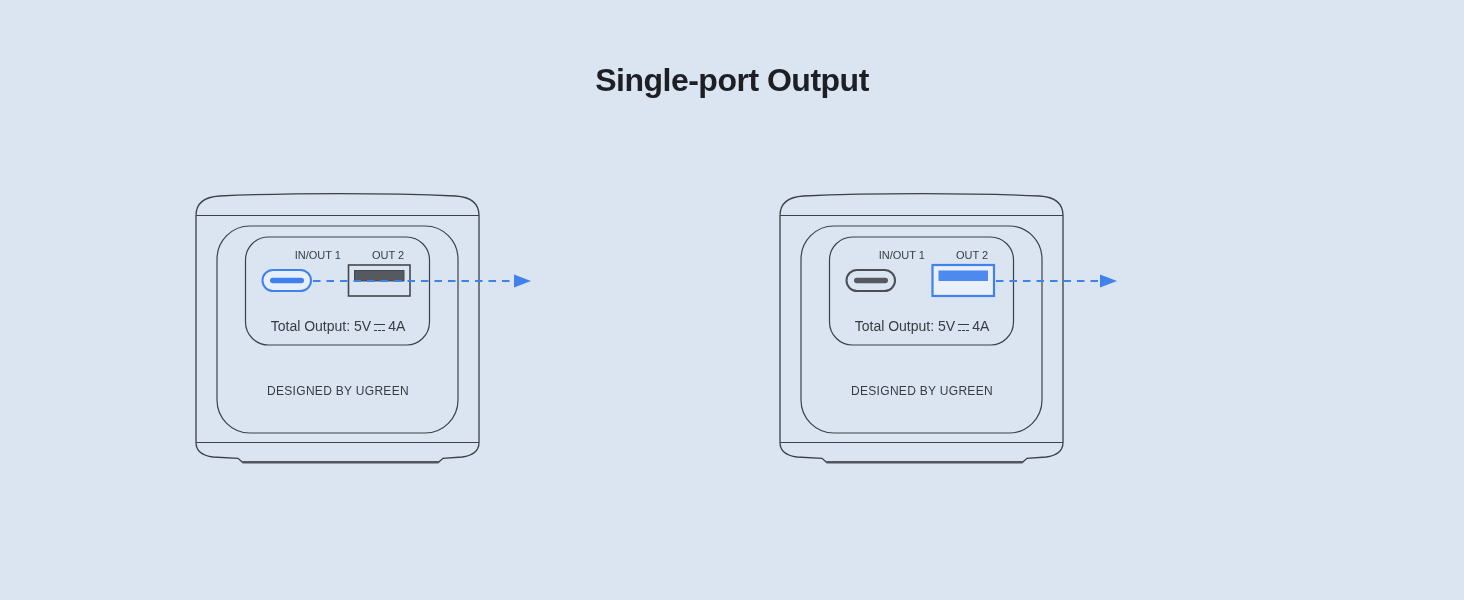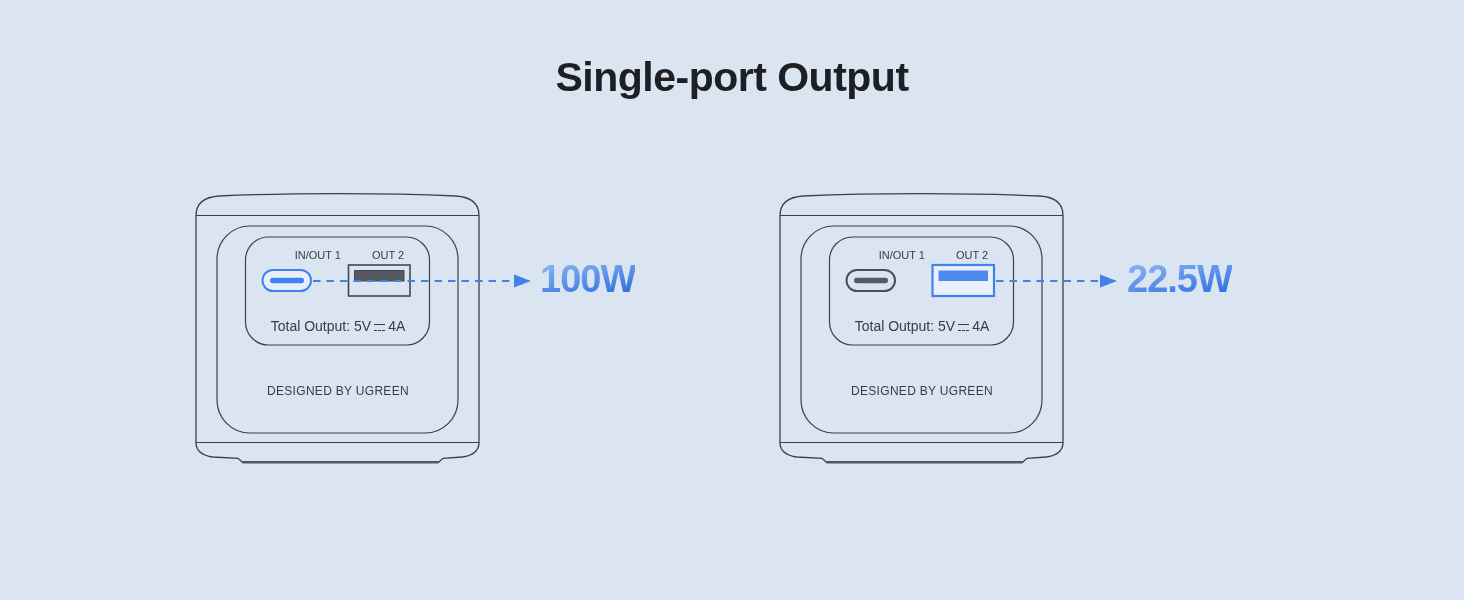--- a/index.html
+++ b/index.html
@@ -6,23 +6,23 @@
   .stage{
     position:relative;
     width:1464px;height:600px;
     background:var(--bg,#dae5f1);
     overflow:hidden;
     font-family:"Liberation Sans", sans-serif;
   }
   .title{
     position:absolute;top:46px;left:0;right:0;
     text-align:center;
-    font-size:41px;font-weight:800;letter-spacing:-0.5px;
+    font-size:32px;font-weight:800;letter-spacing:-0.5px;
     color:var(--ink-title,#1d1f24);
-    margin:8px;
+    margin:16px;
   }
   .device{
     position:absolute;top:190px;
     width:290px;height:280px;
   }
   .device svg{position:absolute;left:0;top:0;}
   
   .body-shell{fill:var(--bg,#dae5f1);stroke:var(--outline,#3d4147);stroke-width:1.3;}
   .seam{stroke:var(--outline,#3d4147);stroke-width:1.1;}
   .foot{stroke:#53565c;stroke-width:2.6;}
@@ -112,21 +112,20 @@
     <div class="port-label label-c">IN/OUT 1</div>
     <div class="port-label label-a">OUT 2</div>
     <div class="total-output"><span>Total Output: 5V</span><span class="dc"></span><span>4A</span></div>
     <div class="designed">DESIGNED BY UGREEN</div>
   </section>
 
   <svg class="arrow" style="left:312px" width="228" height="20">
     <line class="dash" x1="1" y1="9" x2="202" y2="9"></line>
     <polygon class="head" points="202,2.5 219,9 202,15.5"></polygon>
   </svg>
-  <div class="watt watt-left">100W</div>
 
   <section class="device v-a" style="left:777px">
     <svg width="290" height="280" viewBox="0 0 290 280">
       <path class="body-shell" d="M 26.5 6 C 96 2.8 193 2.8 262.5 6 C 278.5 7 286 14 286 25.5
            L 286 252.5 C 286 261 280 265.5 269 267 L 250 268.3 L 245.5 272.3
            L 49.5 272.3 L 45 268.3 L 20 267 C 9 265.5 3 261 3 252.5
            L 3 25.5 C 3 14 10.5 7 26.5 6 Z"></path>
       <line class="seam" x1="3" y1="25.5" x2="286" y2="25.5"></line>
       <line class="seam" x1="3" y1="252.5" x2="286" y2="252.5"></line>
       <line class="foot" x1="49.5" y1="272.3" x2="245.5" y2="272.3"></line>
@@ -140,15 +139,14 @@
     <div class="port-label label-c">IN/OUT 1</div>
     <div class="port-label label-a">OUT 2</div>
     <div class="total-output"><span>Total Output: 5V</span><span class="dc"></span><span>4A</span></div>
     <div class="designed">DESIGNED BY UGREEN</div>
   </section>
 
   <svg class="arrow" style="left:995px" width="140" height="20">
     <line class="dash" x1="1" y1="9" x2="105" y2="9"></line>
     <polygon class="head" points="105,2.5 122,9 105,15.5"></polygon>
   </svg>
-  <div class="watt watt-right">22.5W</div>
 
 </div>
 
 </body></html>

